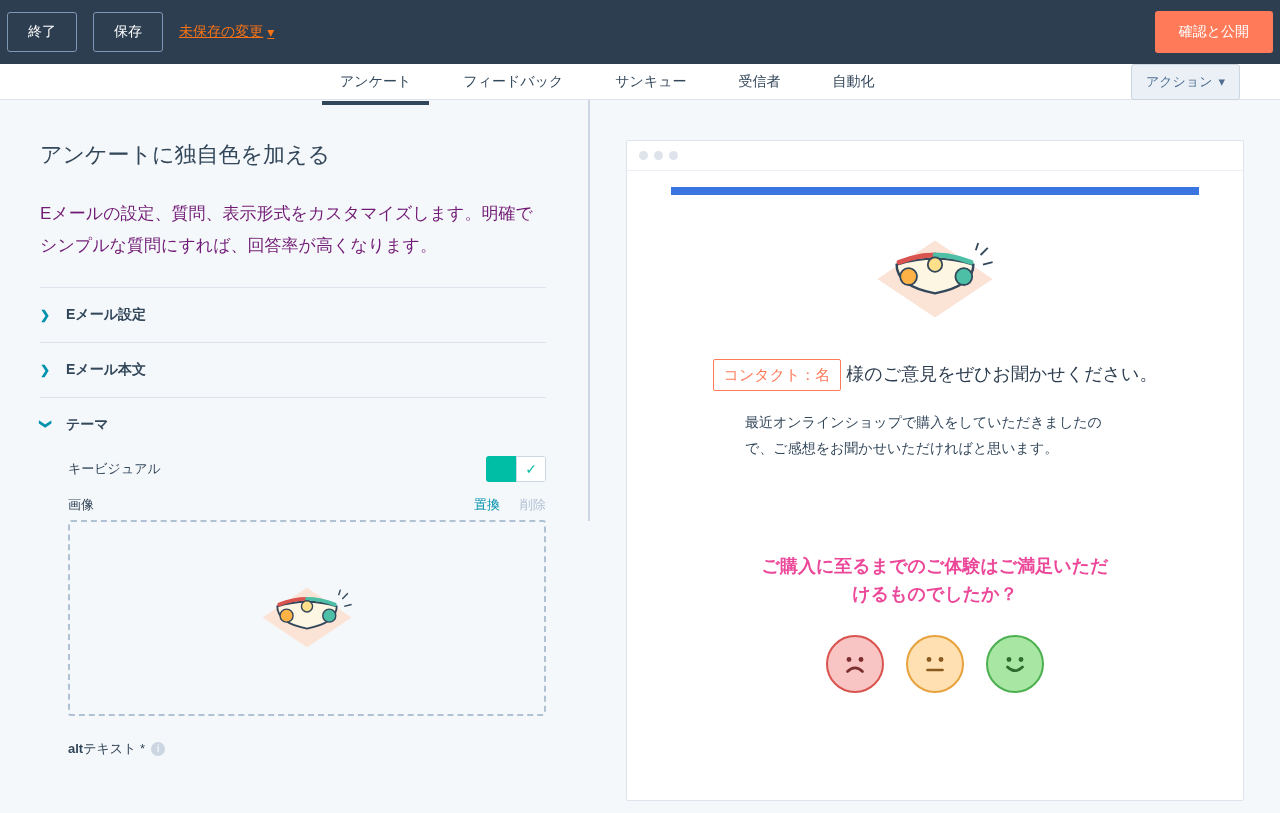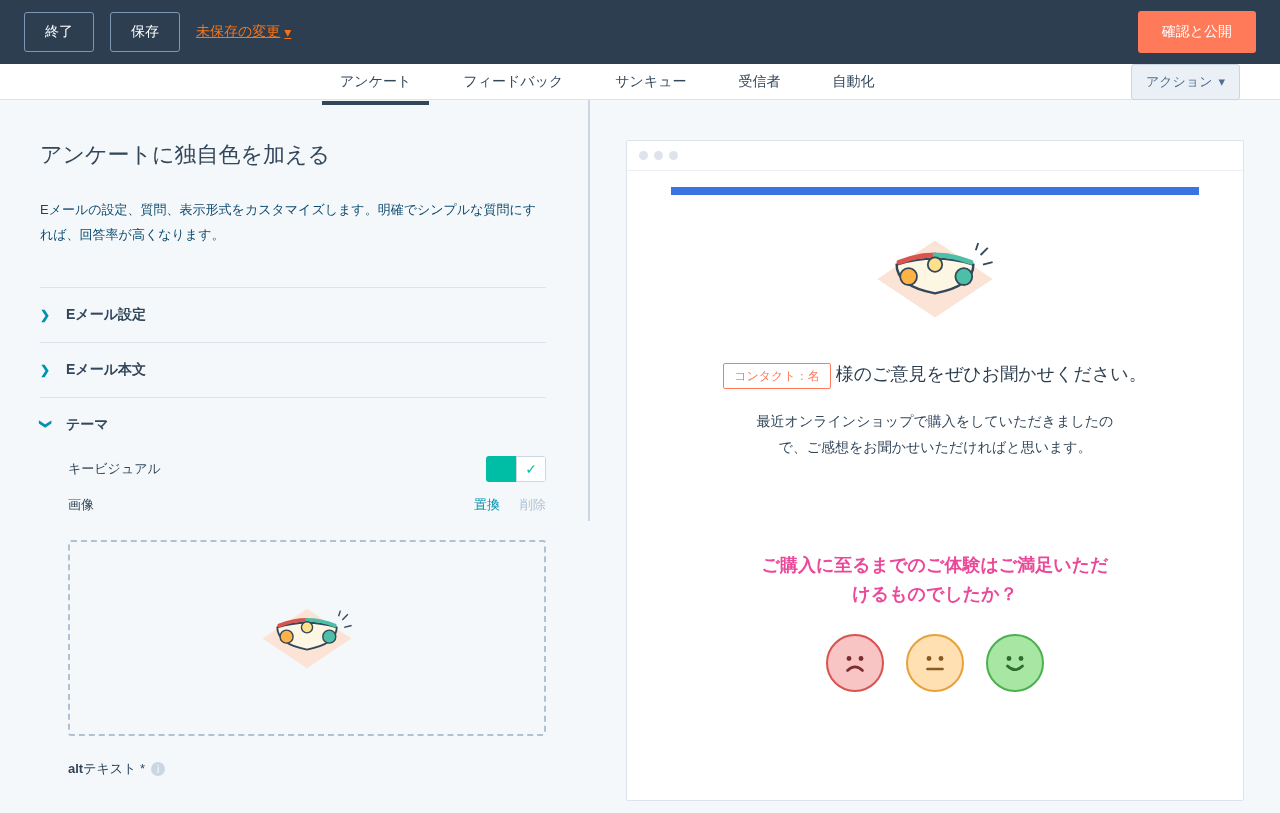--- a/index.html
+++ b/index.html
@@ -1,19 +1,19 @@
 <!DOCTYPE html>
 <html><head>
 <meta charset="utf-8">
 <style>
 * { box-sizing: border-box; margin: 0; padding: 0; }
 body { font-family: -apple-system, BlinkMacSystemFont, "Segoe UI", sans-serif; background: #f5f8fa; color: #33475b; width: 1280px; height: 813px; overflow: hidden; }
 
 
-.topbar { background: #2d3e50; height: 64px; display: flex; align-items: center; padding: 0 24px; gap: 16px; }
+.topbar { background: #2d3e50; height: 64px; display: flex; align-items: center; padding: 0 7px; gap: 16px; }
 .btn-outline { border: 1px solid #7c98b6; color: #fff; background: transparent; padding: 10px 20px; border-radius: 3px; font-size: 14px; cursor: pointer; }
 .unsaved { color: #f97316; text-decoration: underline; font-size: 14px; display: flex; align-items: center; gap: 4px; }
 .spacer { flex: 1; }
 .btn-primary { background: #ff7a59; color: #fff; border: none; padding: 12px 24px; border-radius: 3px; font-size: 14px; font-weight: 500; cursor: pointer; }
 
 
 .tabs-row { background: #fff; border-bottom: 1px solid #dfe3eb; display: flex; align-items: center; padding: 0 40px 0 340px; height: 36px; position: relative; }
 .tabs { display: flex; gap: 52px; }
 .tab { padding: 14px 0; font-size: 14px; color: #33475b; cursor: pointer; position: relative; }
 .tab.active { color: #33475b; font-weight: 500; }
@@ -21,56 +21,56 @@
 .actions-btn { margin-left: auto; background: #eaf0f6; border: 1px solid #cbd6e2; color: #506e91; padding: 8px 14px; border-radius: 3px; font-size: 13px; cursor: pointer; display: flex; align-items: center; gap: 6px; }
 
 
 .main { display: flex; height: calc(813px - 64px - 48px); }
 
 
 .left { width: 590px; padding: 40px 44px 0 40px; overflow-y: auto; position: relative; }
 .left::-webkit-scrollbar { width: 6px; }
 .left::after { content: ""; position: absolute; top: 0; right: 0; width: 2px; background: #cbd6e2; height: 60%; }
 .left h1 { font-size: 22px; font-weight: 500; color: #33475b; margin-bottom: 28px; }
-.left p.subtitle { font-size: 13px; line-height: 1.9; color: #0c4a6e; margin-bottom: 40px; }
+.left p.subtitle { font-size: 17px; line-height: 1.9; color: #701a75; margin-bottom: 24px; }
 
 .accordion-item { border-top: 1px solid #dfe3eb; padding: 18px 0; }
 .accordion-head { display: flex; align-items: center; gap: 14px; cursor: pointer; font-size: 14px; font-weight: 600; color: #33475b; }
 .accordion-head .chev { color: #0091ae; font-size: 12px; width: 12px; }
 
 .accordion-body { padding: 22px 0 0 28px; text-align: right; }
 .kv-row { display: flex; align-items: center; justify-content: space-between; margin-bottom: 14px; }
 .kv-row label { font-size: 13px; color: #33475b; }
 .toggle { display: flex; border-radius: 3px; overflow: hidden; }
 .toggle .on { background: #00bda5; width: 30px; height: 26px; }
 .toggle .off { background: #fff; border: 1px solid #cbd6e2; width: 30px; height: 26px; display: flex; align-items: center; justify-content: center; color: #00bda5; font-size: 14px; }
 
-.img-row { display: flex; align-items: center; justify-content: space-between; margin-bottom: 26px; }
+.img-row { display: flex; align-items: center; justify-content: space-between; margin-bottom: 6px; }
 .img-row .lbl { font-size: 13px; color: #33475b; }
 .img-row .links { display: flex; gap: 20px; font-size: 13px; }
 .img-row .links .replace { color: #0091ae; cursor: pointer; font-weight:500;}
 .img-row .links .delete { color: #b0c1d4; cursor: pointer; }
 
 .img-well { border: 2px dashed #b0c1d4; border-radius: 3px; background: #f5f8fa; height: 196px; display: flex; align-items: center; justify-content: center; margin-bottom: 24px; }
 
 .alt-label { font-size: 13px; color: #33475b; display: flex; align-items: center; gap: 6px; margin-bottom: 6px; }
 .alt-label .info { width: 14px; height: 14px; border-radius: 50%; background: #cbd6e2; color: #fff; font-size: 10px; display: inline-flex; align-items: center; justify-content: center; }
 
 
 .right { flex: 1; padding: 40px 36px 0 36px; overflow: hidden; }
 .preview-frame { background: #fff; border: 1px solid #dfe3eb; border-radius: 2px; height: 100%; display:flex; flex-direction:column;}
 .preview-titlebar { height: 30px; border-bottom: 1px solid #eaf0f6; display: flex; align-items: center; padding: 0 12px; gap: 6px; flex-shrink:0;}
 .dot { width: 9px; height: 9px; border-radius: 50%; background: #dfe3eb; }
 .preview-body { padding: 16px 44px 0; overflow:hidden; }
 .hero-bar { height: 8px; background: #3a74e0; margin-bottom: 24px; }
 .hero-img-wrap { display: flex; justify-content: center; margin-bottom: 20px; }
 
 .greeting { text-align: center; font-size: 18px; color: #2d3e50; line-height: 1.7; margin-bottom: 18px; }
-.token { border: 1px solid #ff7a59; color: #ff7a59; padding: 2px 10px; border-radius: 2px; font-size: 12px; display: inline-block; }
-.body-text { text-align: center; font-size: 14px; color: #33475b; line-height: 1.9; margin-bottom: 90px; max-width: 380px; margin-left: auto; margin-right: auto;}
+.token { border: 1px solid #ff7a59; color: #ff7a59; padding: 2px 10px; border-radius: 2px; font-size: 15px; display: inline-block; }
+.body-text { font-size: 14px; color: #33475b; line-height: 1.9; margin-bottom: 90px; max-width: 380px; margin-left: auto; margin-right: auto;}
 
 .question { text-align: center; font-size: 18px; font-weight: 700; color: #ec4899; margin-bottom: 26px; line-height:1.6; max-width:360px; margin-left:auto; margin-right:auto;}
 .faces { display: flex; justify-content: center; gap: 22px; }
 .face { width: 58px; height: 58px; border-radius: 50%; border: 2.5px solid; display: flex; align-items: center; justify-content: center; cursor: pointer; }
 .face svg { width: 36px; height: 36px; }
 .face.bad { background: #f8c4c4; border-color: #d9534f; }
 .face.neutral { background: #ffe0b2; border-color: #e6a23c; }
 .face.good { background: #a8e6a3; border-color: #4caf50; }
 </style>
 </head>

